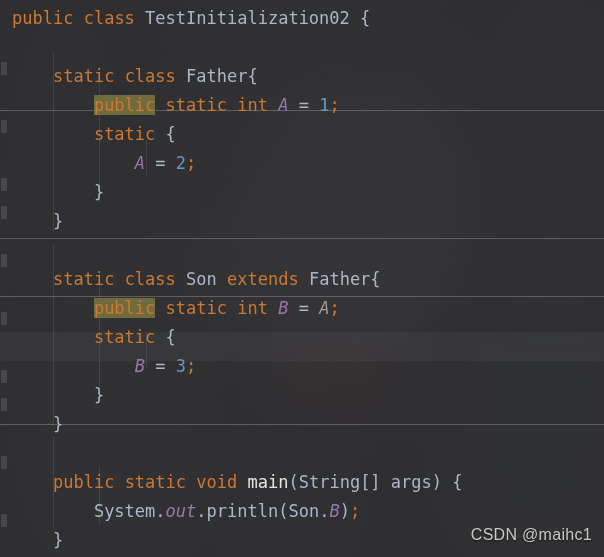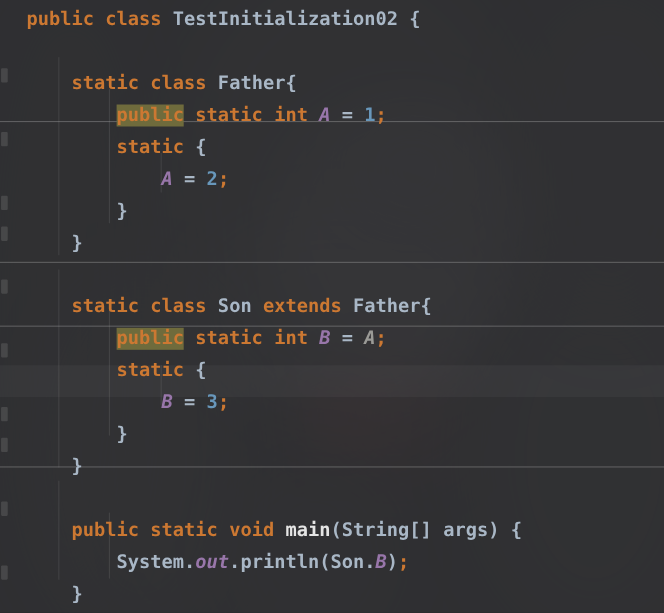--- a/index.html
+++ b/index.html
@@ -101,23 +101,22 @@
     left: 0; top: 0;
     width: 100%;
     height: 100%;
     white-space: pre;
     padding-top: 4px;
     box-sizing: border-box;
   }
   .code-line {
     height: 29px;
     line-height: 29px;
-    padding-left: 24px;
+    padding-left: 12px;
     white-space: pre;
-    font-weight: bold;
   }
 
   
   .kw    { color: #cc7832; }
   .cls   { color: #a9b7c6; }
   .punc  { color: #a9b7c6; }
   .brace { color: #a9b7c6; }
   .num   { color: #6897bb; }
   .sfield{ color: #9876aa; font-style: italic; }
   .sfield-dim { color: #9a9a96; font-style: italic; }
@@ -188,14 +187,15 @@
     <div class="fold-mark" style="top:514px;"></div>
   </div>
 
   <div class="sep-line" style="top:110px;"></div>
   <div class="sep-line" style="top:238px;"></div>
   <div class="sep-line" style="top:296px;"></div>
   <div class="sep-line" style="top:424px;"></div>
 
   <div id="code"><div class="code-line"><span class="kw">public</span><span class="plain"> </span><span class="kw">class</span><span class="plain"> </span><span class="cls">TestInitialization02</span><span class="plain"> </span><span class="brace">{</span></div><div class="code-line">&nbsp;</div><div class="code-line"><span class="plain">    </span><span class="kw">static</span><span class="plain"> </span><span class="kw">class</span><span class="plain"> </span><span class="cls">Father</span><span class="brace">{</span></div><div class="code-line"><span class="plain">        </span><span class="hl">public</span><span class="plain"> </span><span class="kw">static</span><span class="plain"> </span><span class="kw">int</span><span class="plain"> </span><span class="sfield">A</span><span class="plain"> </span><span class="op">=</span><span class="plain"> </span><span class="num">1</span><span class="semi">;</span></div><div class="code-line"><span class="plain">        </span><span class="kw">static</span><span class="plain"> </span><span class="brace">{</span></div><div class="code-line"><span class="plain">            </span><span class="sfield">A</span><span class="plain"> </span><span class="op">=</span><span class="plain"> </span><span class="num">2</span><span class="semi">;</span></div><div class="code-line"><span class="plain">        </span><span class="brace">}</span></div><div class="code-line"><span class="plain">    </span><span class="brace">}</span></div><div class="code-line">&nbsp;</div><div class="code-line"><span class="plain">    </span><span class="kw">static</span><span class="plain"> </span><span class="kw">class</span><span class="plain"> </span><span class="cls">Son</span><span class="plain"> </span><span class="kw">extends</span><span class="plain"> </span><span class="cls">Father</span><span class="brace">{</span></div><div class="code-line"><span class="plain">        </span><span class="hl">public</span><span class="plain"> </span><span class="kw">static</span><span class="plain"> </span><span class="kw">int</span><span class="plain"> </span><span class="sfield">B</span><span class="plain"> </span><span class="op">=</span><span class="plain"> </span><span class="sfield-dim">A</span><span class="semi">;</span></div><div class="code-line"><span class="plain">        </span><span class="kw">static</span><span class="plain"> </span><span class="brace">{</span></div><div class="code-line"><span class="plain">            </span><span class="sfield">B</span><span class="plain"> </span><span class="op">=</span><span class="plain"> </span><span class="num">3</span><span class="semi">;</span></div><div class="code-line"><span class="plain">        </span><span class="brace">}</span></div><div class="code-line"><span class="plain">    </span><span class="brace">}</span></div><div class="code-line">&nbsp;</div><div class="code-line"><span class="plain">    </span><span class="kw">public</span><span class="plain"> </span><span class="kw">static</span><span class="plain"> </span><span class="kw">void</span><span class="plain"> </span><span class="mname">main</span><span class="punc">(</span><span class="cls">String</span><span class="punc">[] </span><span class="plain">args</span><span class="punc">) </span><span class="brace">{</span></div><div class="code-line"><span class="plain">        </span><span class="cls">System</span><span class="punc">.</span><span class="sfield">out</span><span class="punc">.</span><span class="plain">println</span><span class="punc">(</span><span class="cls">Son</span><span class="punc">.</span><span class="sfield">B</span><span class="punc">)</span><span class="semi">;</span></div><div class="code-line"><span class="plain">    </span><span class="brace">}</span></div><div class="code-line"></div></div>
 
+  <div id="watermark">CSDN @maihc1</div>
 
 </div>
 
 </body></html>

